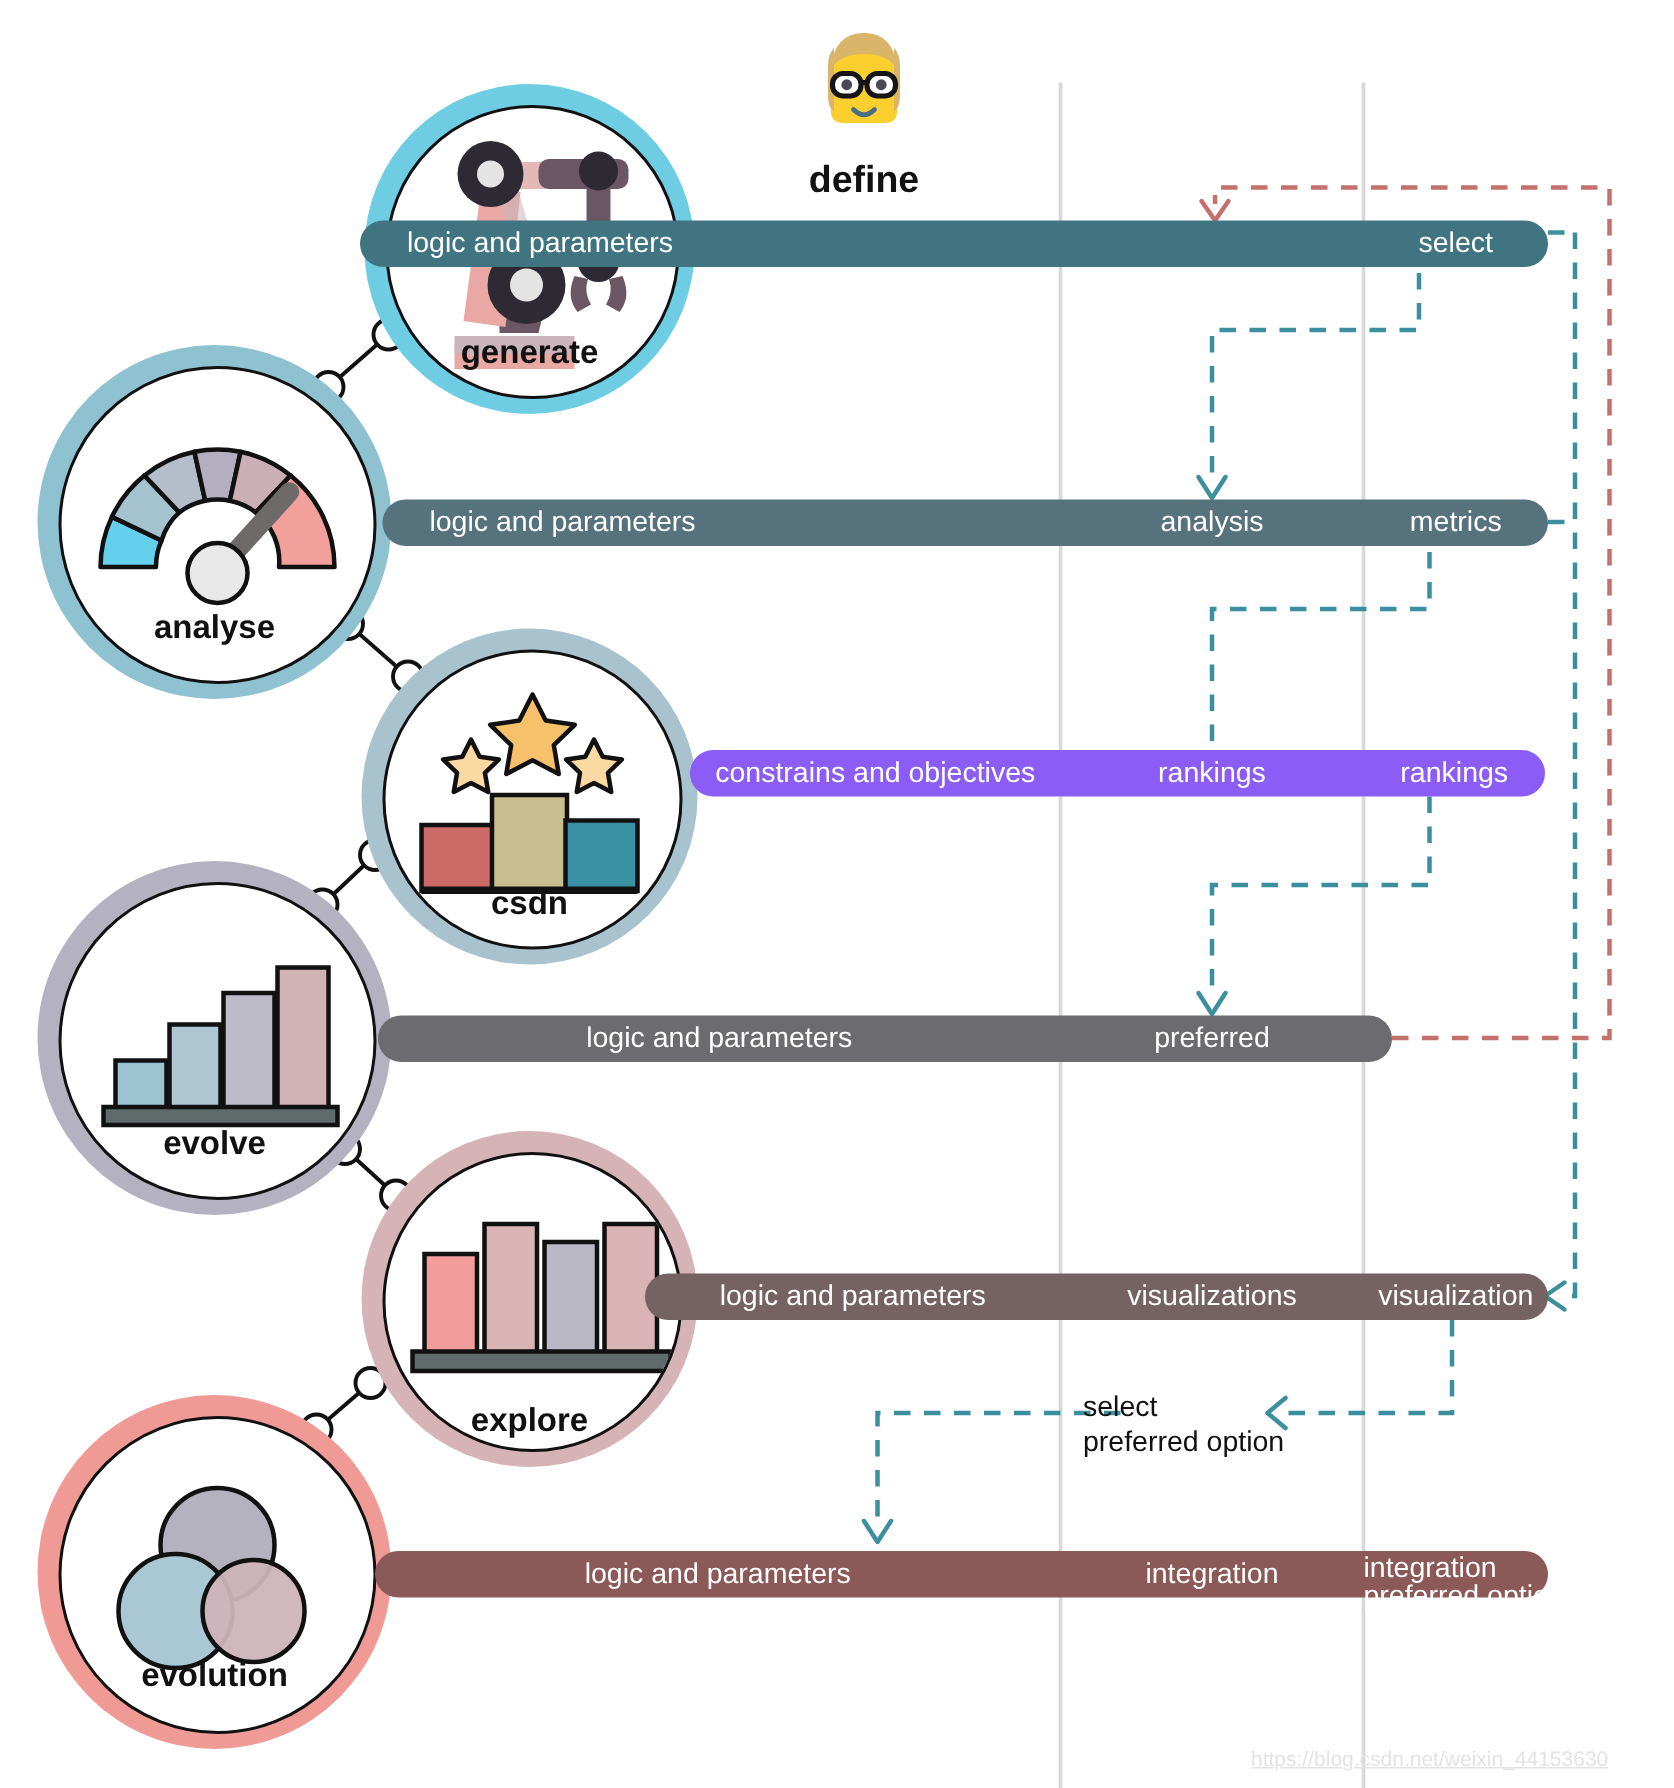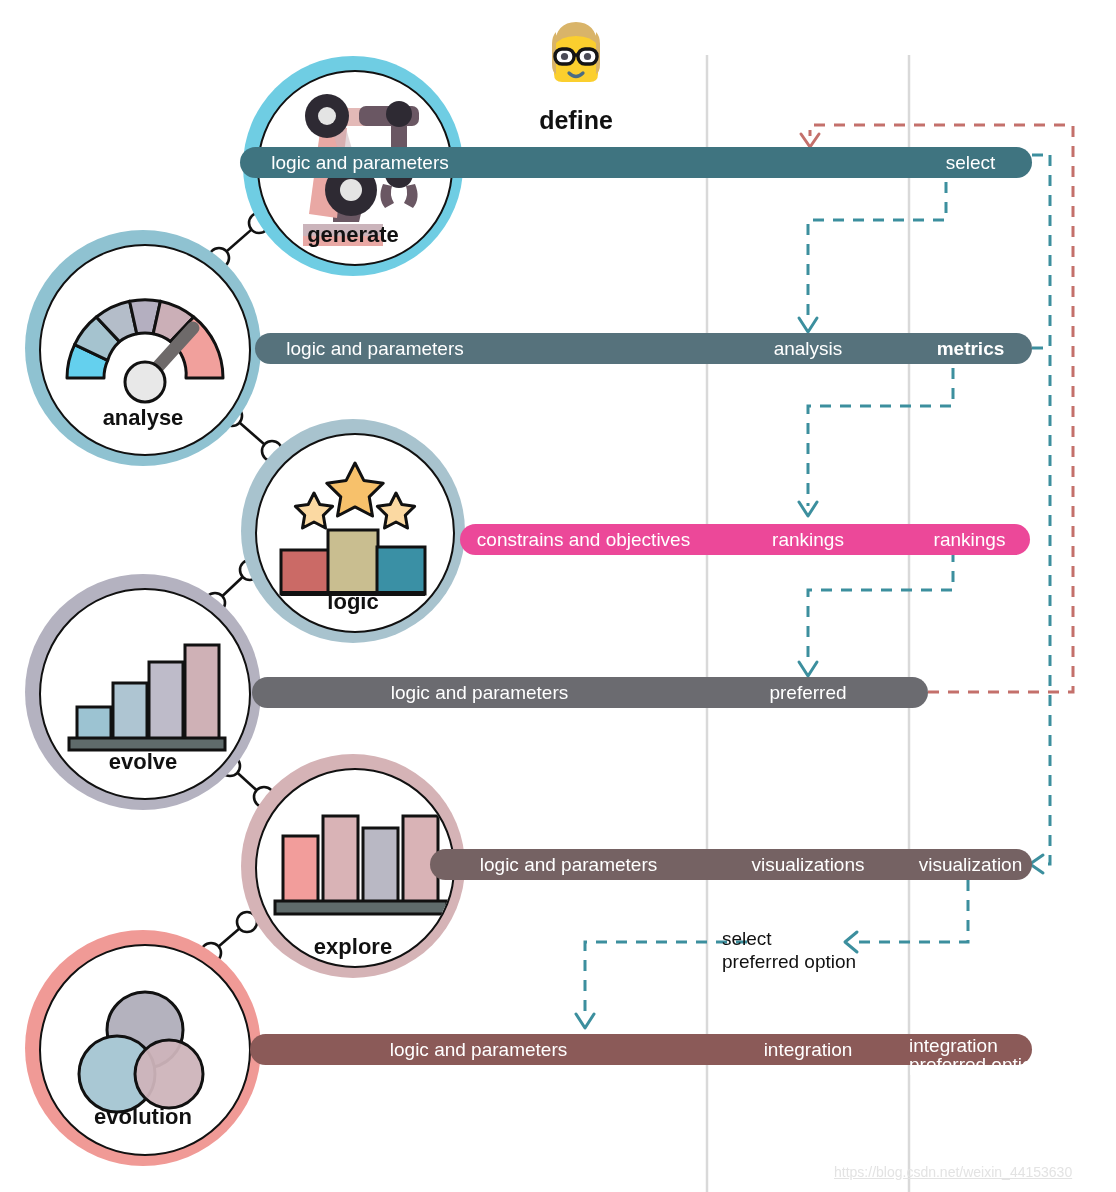--- a/index.html
+++ b/index.html
@@ -172,21 +172,21 @@
           <path d="M98 28 l8.8 17.4 19.4 2.8 -14 13.6 3.3 19.2 -17.5-9.1 -17.5 9.1 3.3-19.2 -14-13.6 19.4-2.8 Z" fill="#F7C16B"></path>
           <path d="M57 58 l5.8 11.5 12.8 1.8 -9.3 9 2.2 12.7 -11.5-6 -11.5 6 2.2-12.7 -9.3-9 12.8-1.8 Z" fill="#FBD9A2"></path>
           <path d="M139 58 l5.8 11.5 12.8 1.8 -9.3 9 2.2 12.7 -11.5-6 -11.5 6 2.2-12.7 -9.3-9 12.8-1.8 Z" fill="#FBD9A2"></path>
         </g>
         <rect x="24" y="115" width="48" height="44" fill="#CB6A66" stroke="#111" stroke-width="3"></rect>
         <rect x="71" y="95" width="50" height="64" fill="#C9BE90" stroke="#111" stroke-width="3"></rect>
         <rect x="120" y="112" width="48" height="47" fill="#3A90A5" stroke="#111" stroke-width="3"></rect>
         <rect x="24" y="156" width="144" height="5" fill="#111"></rect>
       </svg>
     </div>
-    <div class="nodelabel" style="top:170px;">logic</div>
+    <div class="nodelabel" style="top:170px;">csdn</div>
   </div>
 
   <div class="node" style="left:25px;top:574px;width:236px;height:236px;">
     <div class="ring" style="left:0;top:0;width:236px;height:236px;background:#B4B2C0;"></div>
     <div class="inner" style="left:14px;top:14px;width:208px;height:208px;">
       <svg width="208" height="208" viewBox="0 0 208 208">
         <rect x="36" y="117" width="34" height="33" fill="#9CC3D2" stroke="#111" stroke-width="3"></rect>
         <rect x="72" y="93" width="34" height="57" fill="#AEC5D2" stroke="#111" stroke-width="3"></rect>
         <rect x="108" y="72" width="34" height="78" fill="#BEBBC9" stroke="#111" stroke-width="3"></rect>
         <rect x="144" y="55" width="34" height="95" fill="#CFB1B6" stroke="#111" stroke-width="3"></rect>
@@ -223,24 +223,24 @@
   </div>
 
   <div class="bar" style="left:240px;top:147px;width:792px;background:#3F7480;">
     <span class="seg c1">logic and parameters</span>
     <span class="seg c3" style="left:669px;width:123px;">select</span>
   </div>
 
   <div class="bar" style="left:255px;top:333px;width:777px;background:#56727C;">
     <span class="seg c1">logic and parameters</span>
     <span class="seg c2" style="left:452px;width:202px;">analysis</span>
-    <span class="seg c3" style="left:654px;width:123px;font-weight:bold;">metrics</span>
-  </div>
-
-  <div class="bar" style="left:460px;top:524px;width:570px;background:#ec4899;">
+    <span class="seg c3" style="left:654px;width:123px;">metrics</span>
+  </div>
+
+  <div class="bar" style="left:460px;top:500px;width:570px;background:#8b5cf6;">
     <span class="seg c1" style="width:247px;">constrains and objectives</span>
     <span class="seg c2" style="left:247px;width:202px;">rankings</span>
     <span class="seg c3" style="left:449px;width:121px;">rankings</span>
   </div>
 
   <div class="bar" style="left:252px;top:677px;width:676px;background:#6B6B70;">
     <span class="seg c1" style="width:455px;">logic and parameters</span>
     <span class="seg c2" style="left:455px;width:202px;">preferred</span>
   </div>
 

